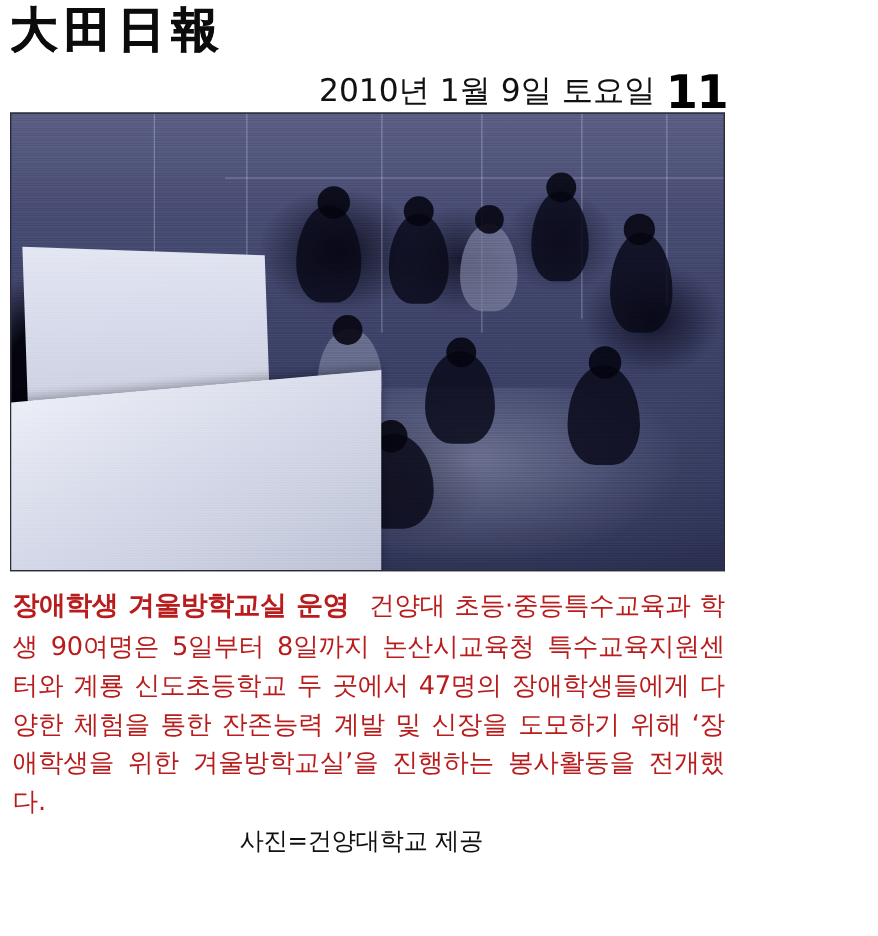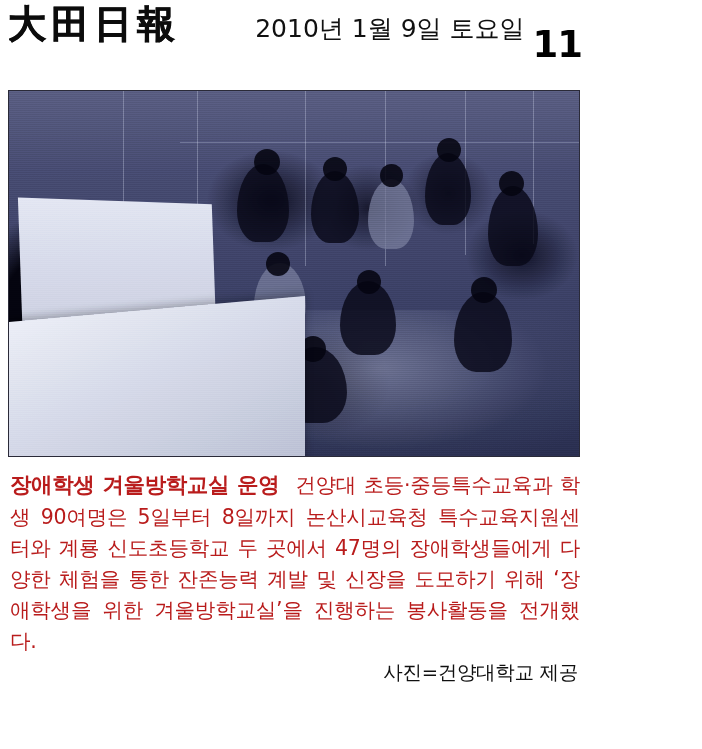--- a/index.html
+++ b/index.html
@@ -40,36 +40,37 @@
     line-height: 1.05;
     color: #0c0c0c;
     -webkit-text-stroke: 0.6px #0c0c0c;
     white-space: nowrap;
   }
   .masthead-right {
     display: flex;
     align-items: baseline;
     gap: 8px;
     padding-top: 4px;
+    margin-top: 44px;
   }
   .issue-date {
     font-family: "DejaVu Sans", sans-serif;
     font-size: 25px;
     letter-spacing: 0px;
     color: #111111;
     white-space: nowrap;
   }
   .page-number {
     font-family: "DejaVu Sans", sans-serif;
     font-weight: bold;
     font-size: 37px;
     line-height: 0.9;
     color: #000000;
     position: relative;
-    top: 20px;
+    top: 5px;
     letter-spacing: -1px;
   }
 
   
   .photo-wrap {
     position: relative;
     margin: 32px 8px 0 8px;
     height: 365px;
     border: 1px solid #2a2a38;
     background: #2f3350;
@@ -173,21 +174,21 @@
     letter-spacing: -0.2px;
   }
   .headline {
     font-weight: bold;
     font-size: 21.5px;
     letter-spacing: -0.4px;
     margin-right: 16px;
   }
   .credit {
     margin: 2px 10px 0 0;
-    text-align: right;
+    text-align: center;
     font-family: "DejaVu Sans", sans-serif;
     font-size: 19.5px;
     color: #101010;
     letter-spacing: -0.3px;
   }
 </style>
 </head>
 <body>
 
 <div class="page">

